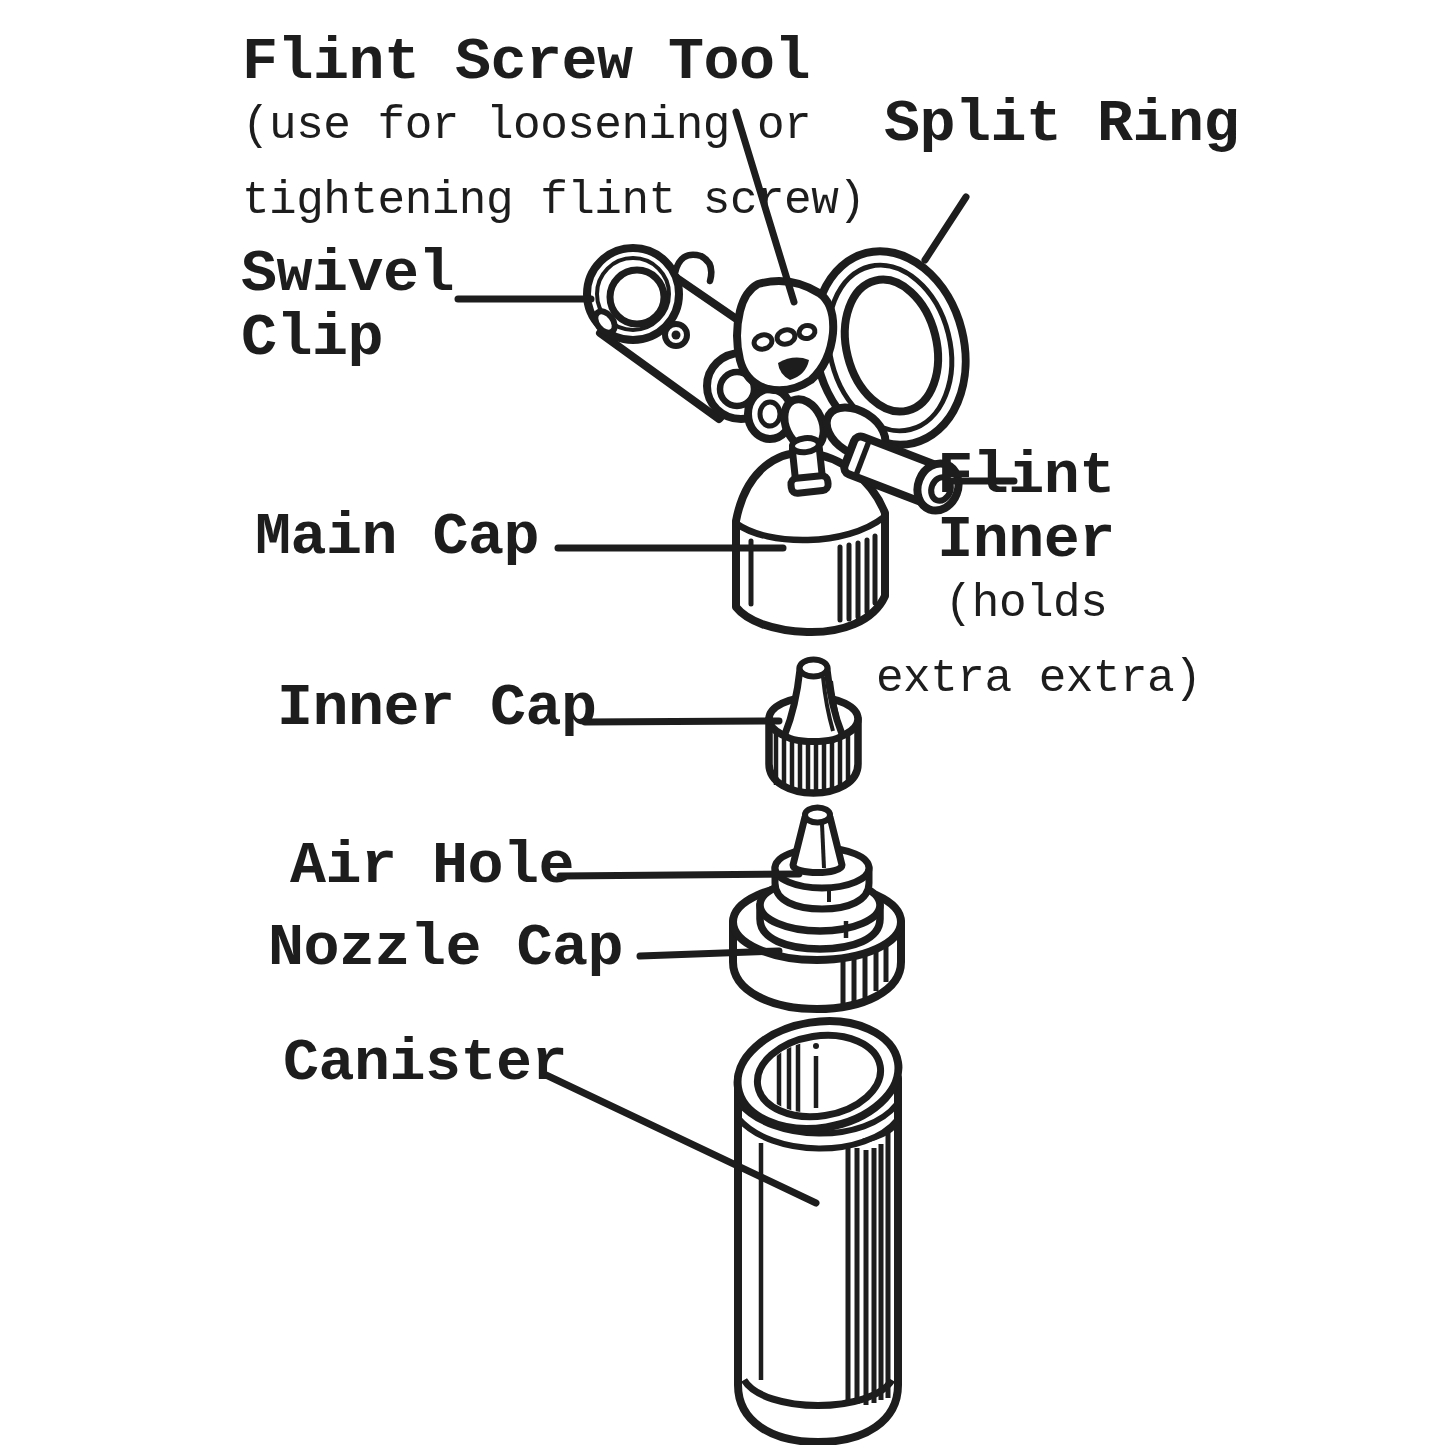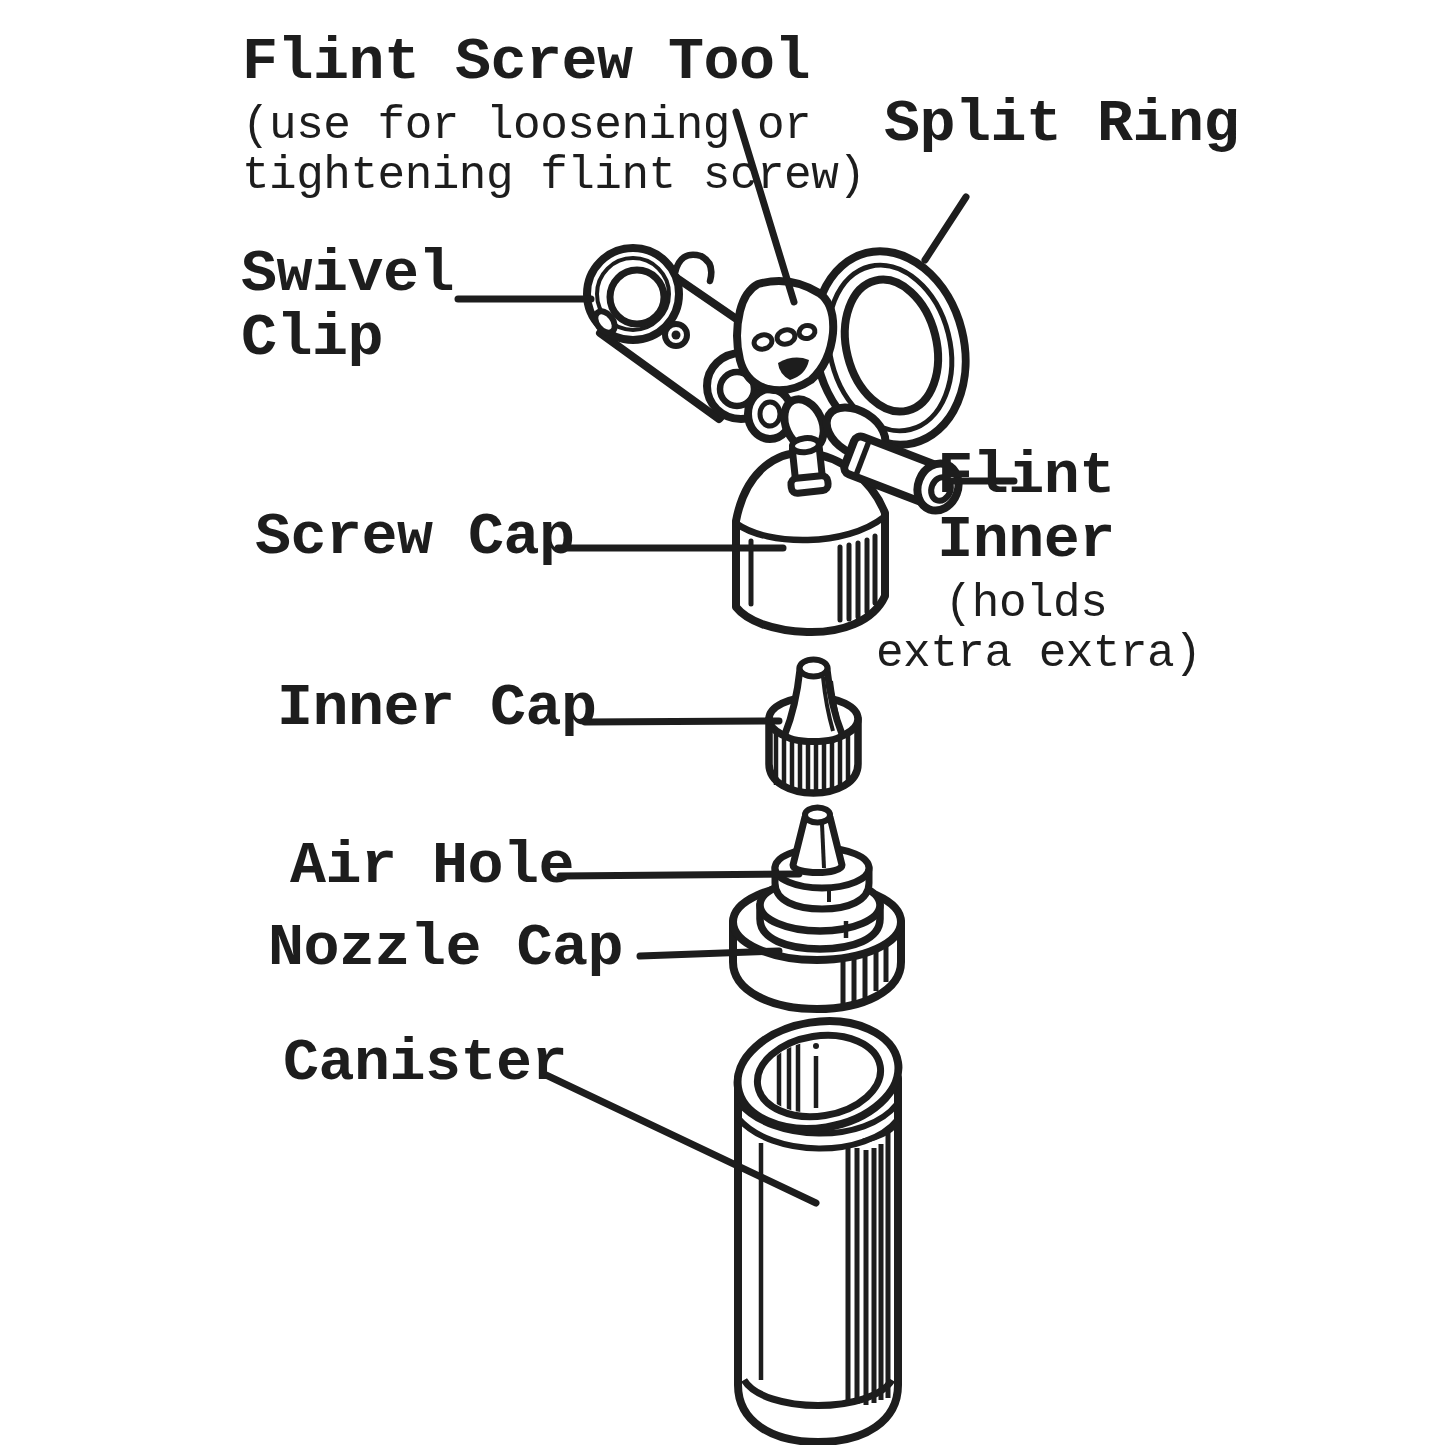--- a/index.html
+++ b/index.html
@@ -1,21 +1,21 @@
 <!DOCTYPE html>
 <html style="--ink: #1d1d1d; --bg: #ffffff;"><head>
 <meta charset="utf-8">
 <style>
   html,body{margin:0;padding:0;background:#ffffff;}
   body{width:1445px;height:1445px;font-family:"Liberation Sans",sans-serif;}
   .stage{position:relative;width:1445px;height:1445px;background:var(--bg,#ffffff);overflow:hidden;}
   svg.art{position:absolute;left:0;top:0;width:1445px;height:1445px;color:var(--ink,#1d1d1d);}
   .lbl{position:absolute;color:var(--ink,#1d1d1d);white-space:nowrap;font-family:Liberation Mono, monospace;}
   .lbl .t{font-size:60px;font-weight:700;line-height:64px;letter-spacing:-0.5px;}
-  .lbl .n{font-size:46px;font-weight:400;line-height:50px;letter-spacing:-0.5px;}
+  .lbl .n{font-size:46px;font-weight:400;line-height:50px;letter-spacing:-0.5px;margin-top:25px;}
   .lbl .gap{margin-top:7px;}
   .lbl.right{text-align:center;}
 </style>
 </head>
 <body>
 
 <div class="stage">
 
   <svg class="art" viewBox="0 0 1445 1445">
     <defs>
@@ -182,21 +182,21 @@
   <div class="lbl" style="left:884px;top:92px">
     <div class="t">Split Ring</div>
   </div>
 
   <div class="lbl" style="left:241px;top:242px">
     <div class="t">Swivel</div>
     <div class="t">Clip</div>
   </div>
 
   <div class="lbl" style="left:255px;top:505px">
-    <div class="t">Screw Cap</div>
+    <div class="t">Main Cap</div>
   </div>
 
   <div class="lbl right" style="left:876px;top:444px;width:300px">
     <div class="t">Flint</div>
     <div class="t">Inner</div>
     <div class="n gap">(holds</div>
     <div class="n">extra extra)</div>
   </div>
 
   <div class="lbl" style="left:277px;top:676px">

